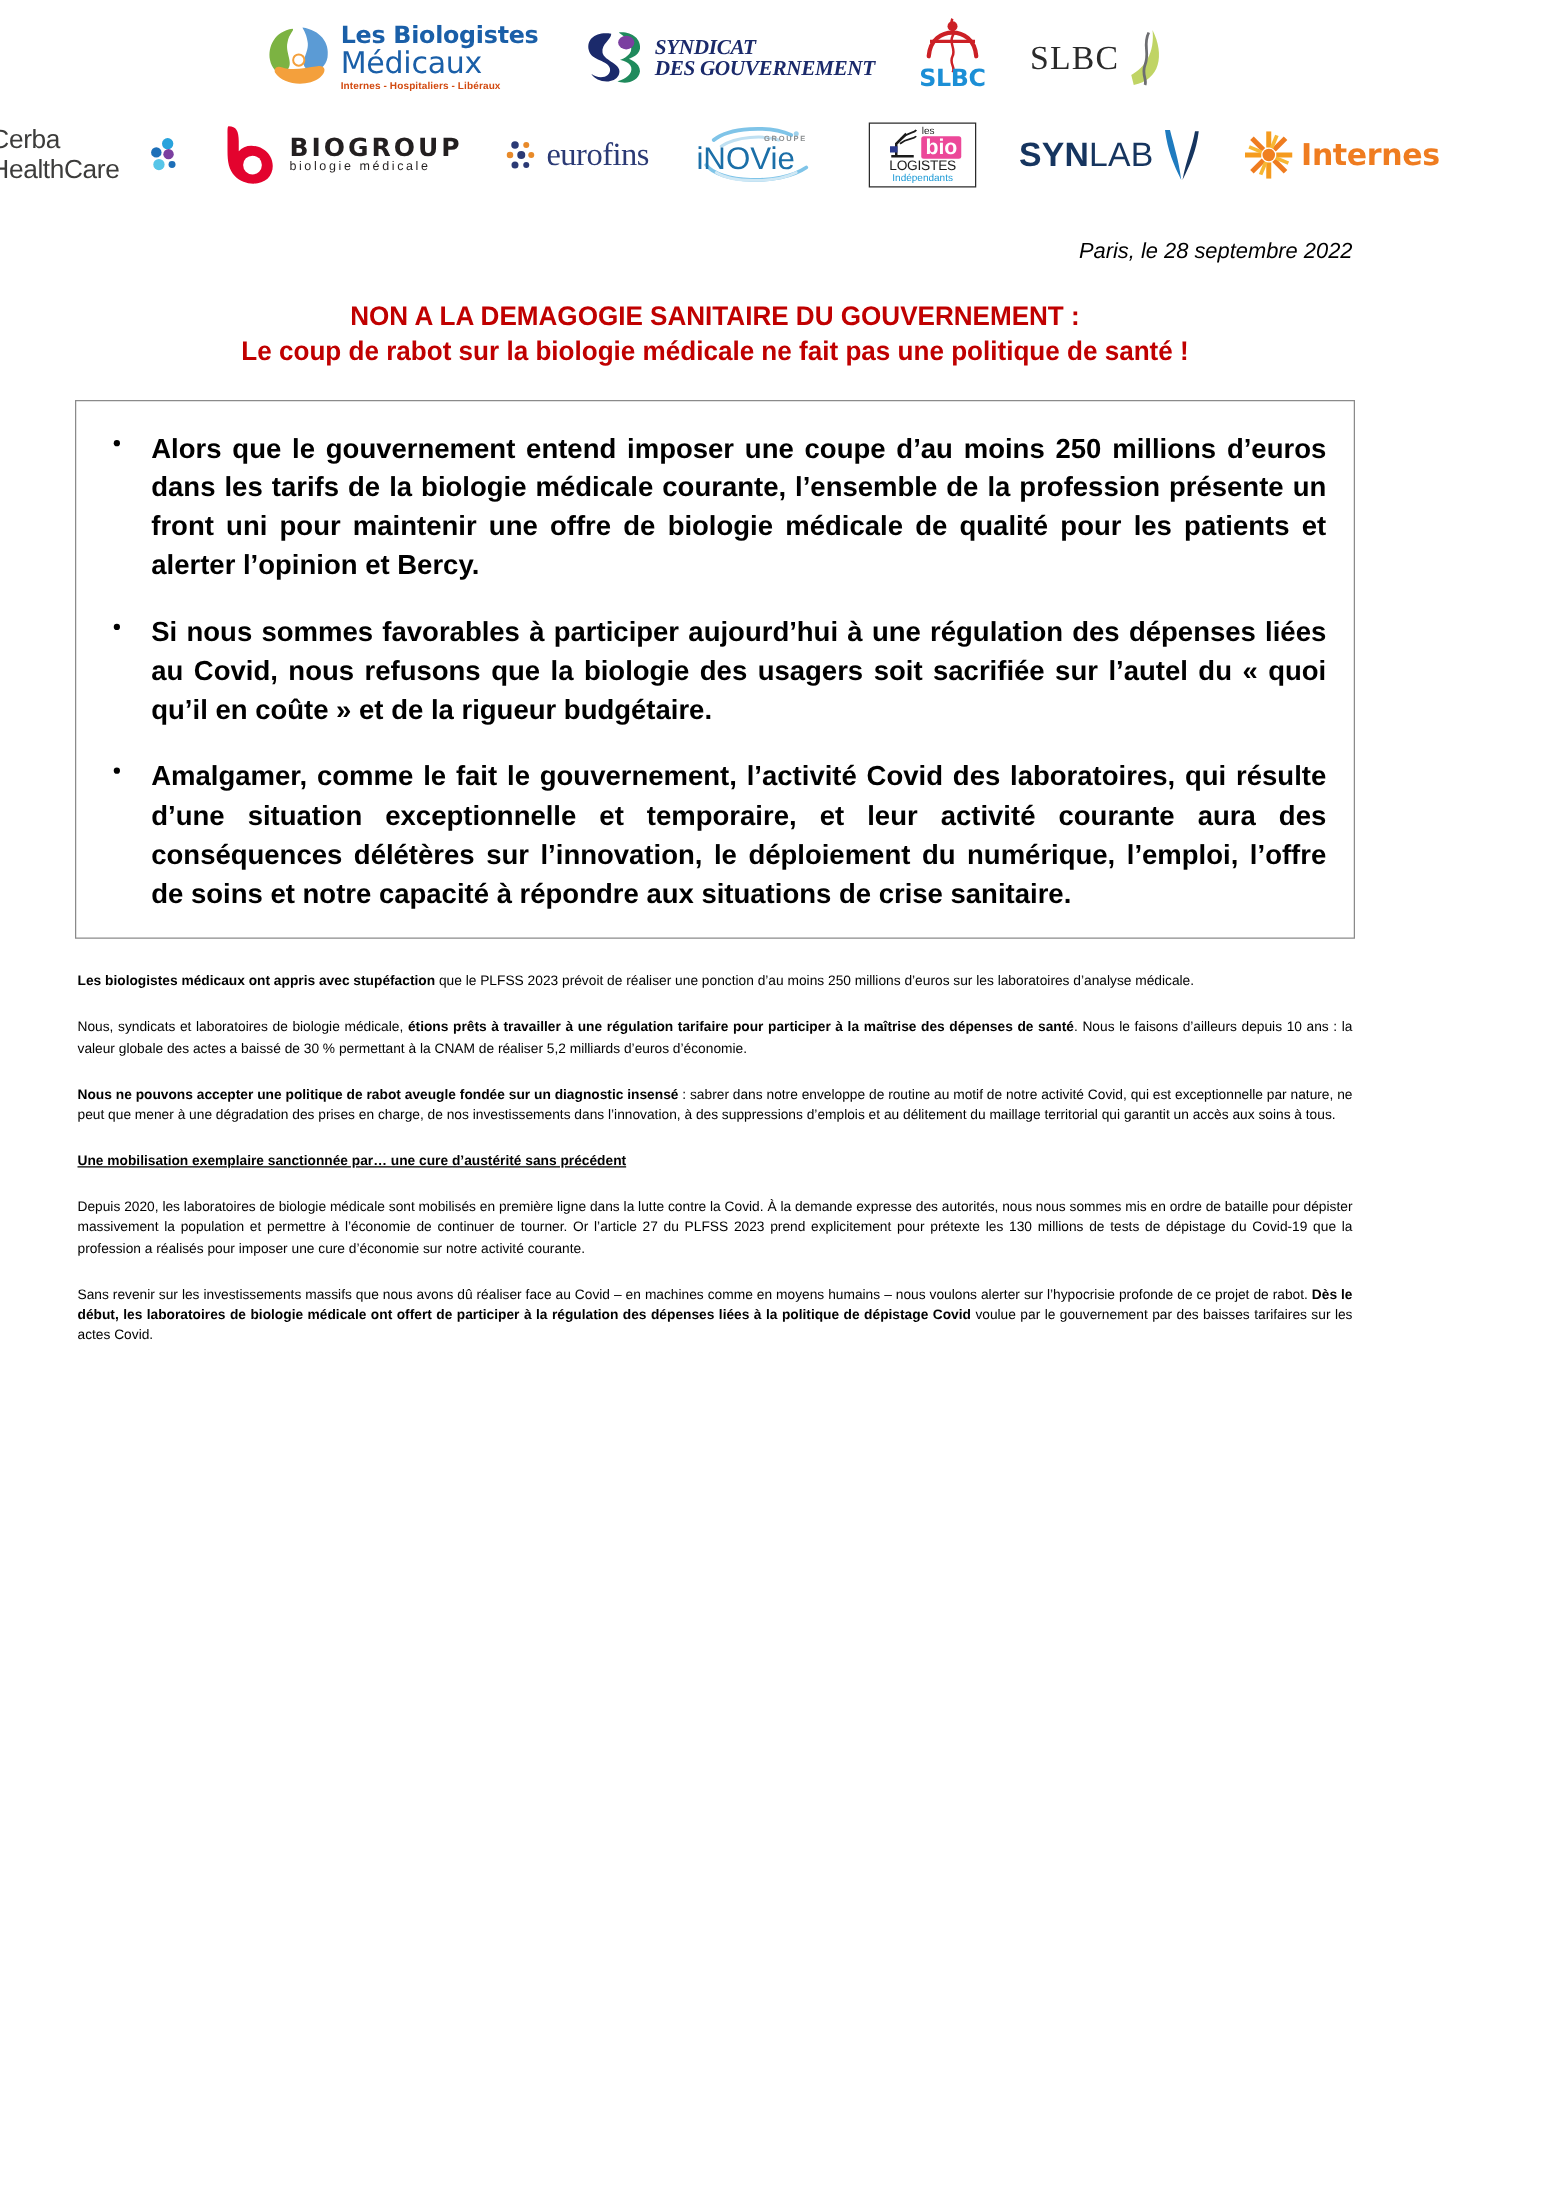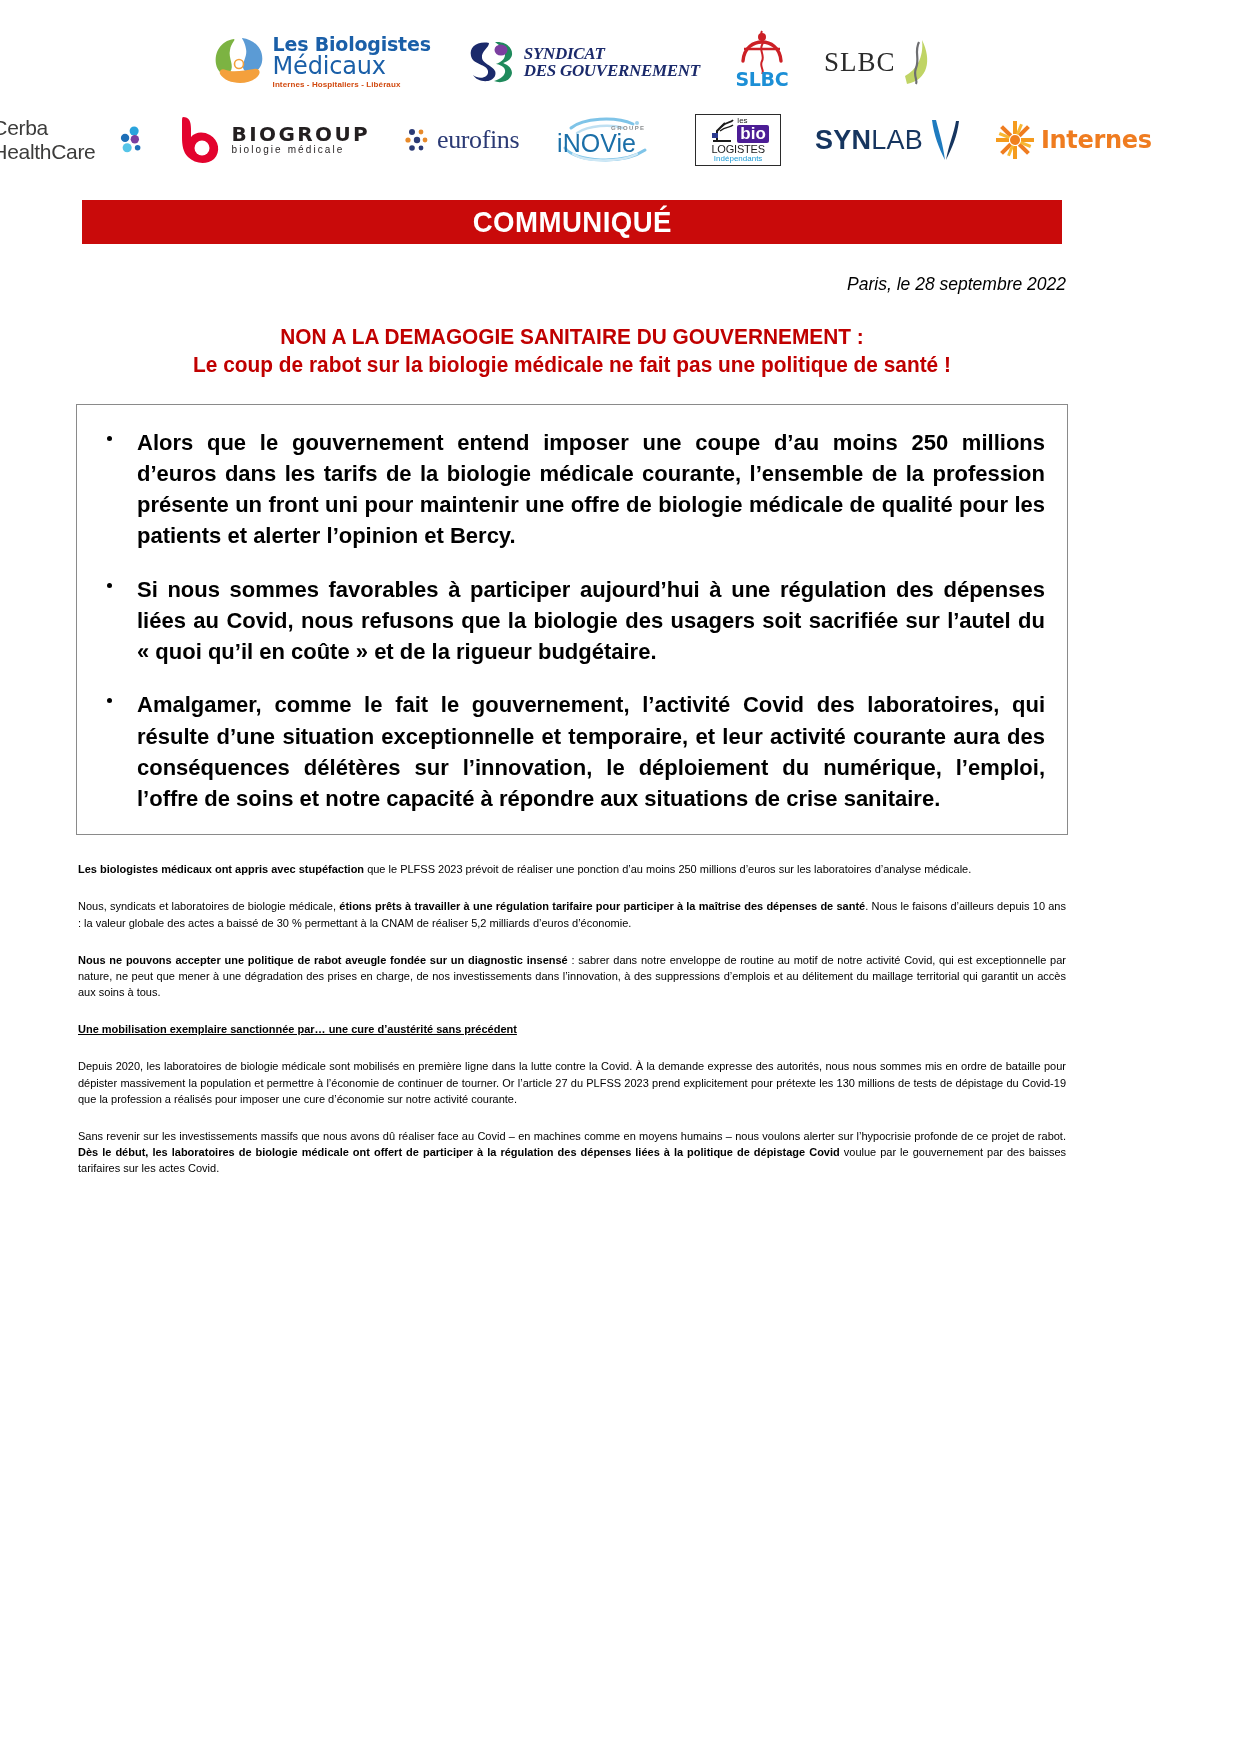--- a/index.html
+++ b/index.html
@@ -12,21 +12,21 @@
     height: 1755px;
     font-family: "Liberation Sans", sans-serif;
     color: #000000;
     position: relative;
     overflow: hidden;
   }
 
   .page {
     width: 1144px;
     height: 1755px;
-    padding: 16px;
+    padding: 0;
     box-sizing: border-box;
     position: relative;
   }
 
   
   .logo-header {
     padding: 14px 40px 4px 40px;
   }
   .logo-row {
     display: flex;
@@ -121,21 +121,21 @@
   
   .blog-box {
     border: 1.4px solid #2b2b2b; padding: 2px 4px 2px 4px;
     display: flex; flex-direction: column; align-items: center; width: 76px;
   }
   .blog-top { display: flex; align-items: flex-end; gap: 2px; }
   .blog-micro { width: 28px; height: 26px; }
   .blog-les { font-size: 8px; color: #1b1b1b; line-height: 1; }
   .blog-bio {
     font-size: 17px; font-weight: bold; color: #ffffff;
-    background: #4c1d95; padding: 0 3px; line-height: 1.05; border-radius: 2px;
+    background: #ec4899; padding: 0 3px; line-height: 1.05; border-radius: 2px;
   }
   .blog-l2 {
     font-size: 11px; color: #1b1b1b; letter-spacing: -0.2px; line-height: 1.1;
   }
   .blog-l3 { font-size: 8px; color: #1c9ad6; line-height: 1.1; }
 
   
   .syn-text {
     font-size: 27px; color: #16355f; letter-spacing: 0.2px;
     font-family: "Liberation Sans", sans-serif;
@@ -384,23 +384,20 @@
             <rect x="25" y="17.5" width="11" height="3"></rect>
           </g>
           <circle cx="19" cy="19" r="5" fill="#f0801f"></circle>
         </svg>
         <div class="uni-text">Internes</div>
       </div>
 
     </div>
   </div>
 
-  <div class="banner">
-    <div class="banner-title">COMMUNIQUÉ</div>
-  </div>
 
   <div class="date-line">Paris, le 28 septembre 2022</div>
 
   <div class="doc-title">
     <span class="t1">NON A LA DEMAGOGIE SANITAIRE DU GOUVERNEMENT :</span>
     <span class="t2">Le coup de rabot sur la biologie médicale ne fait pas une politique de santé !</span>
   </div>
 
   <div class="box">
     <ul class="bullets">

